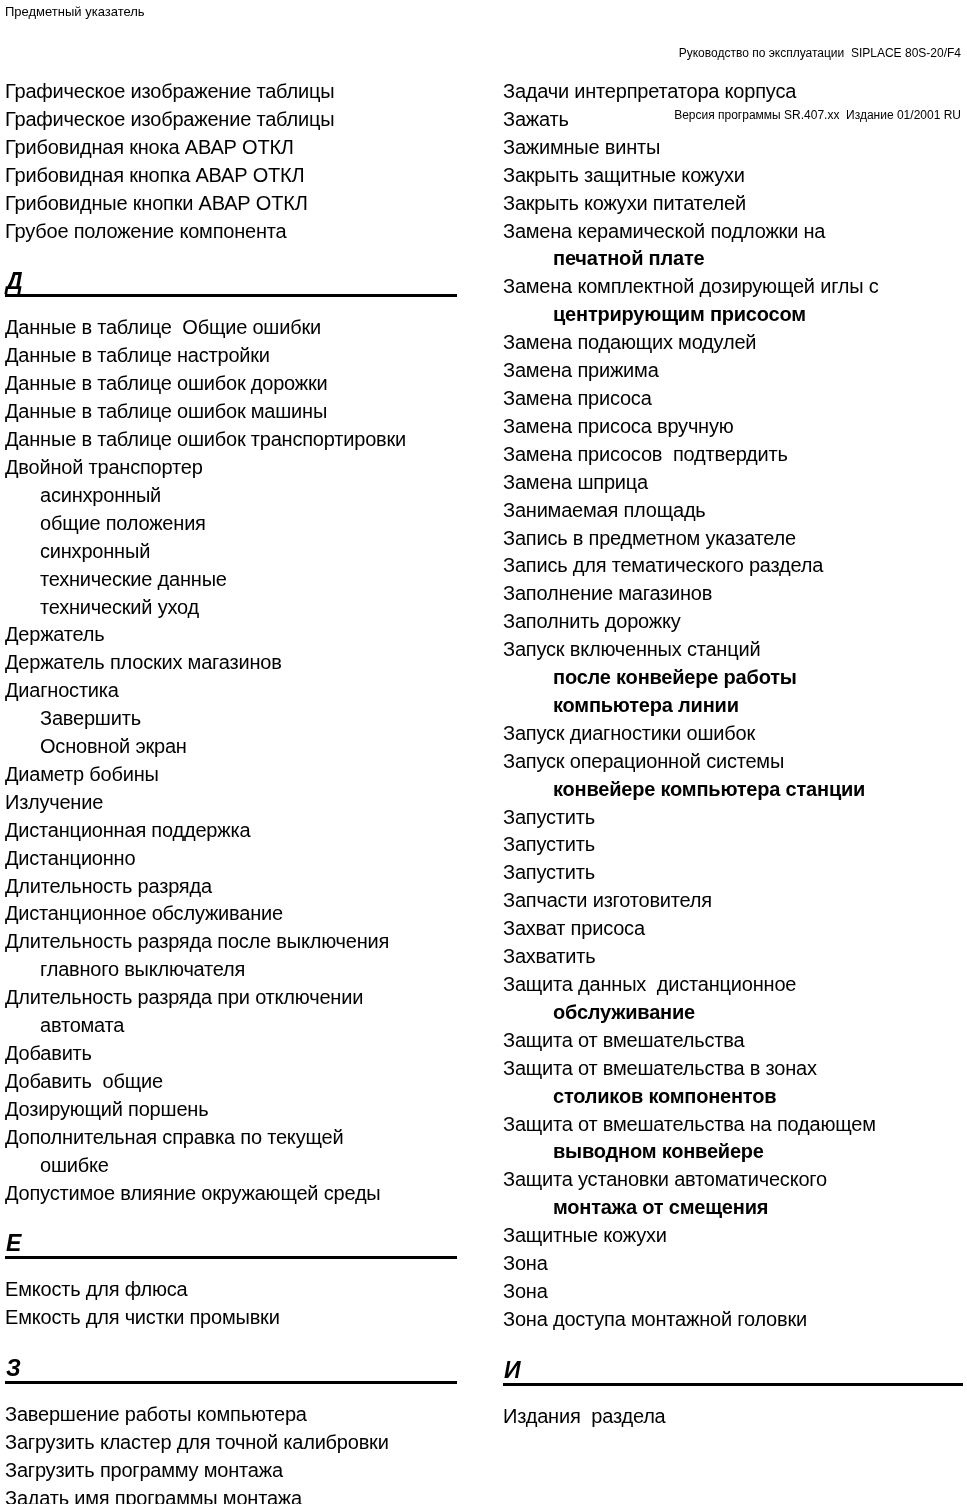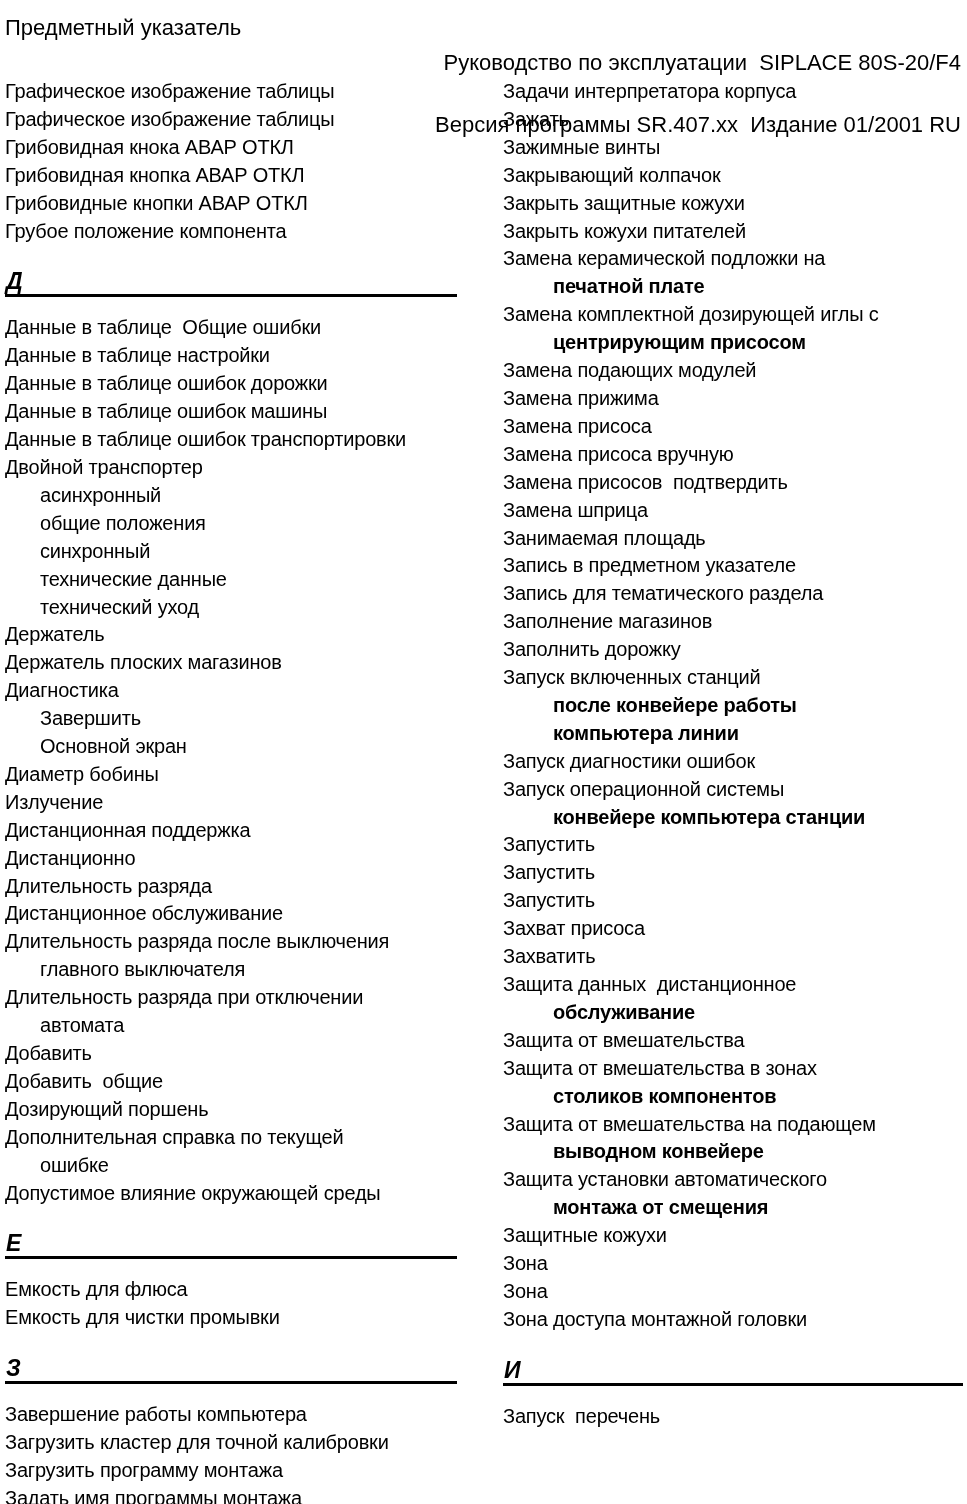--- a/index.html
+++ b/index.html
@@ -11,31 +11,31 @@
     position: relative;
     width: 967px;
     height: 1504px;
     font-family: "Liberation Sans", sans-serif;
     color: #000000;
     overflow: hidden;
   }
   .hdr-left {
     position: absolute;
     left: 5px;
-    top: 18px;
-    font-size: 22px;
+    top: 2px;
+    font-size: 13px;
     line-height: 20px;
     white-space: pre-wrap;
   }
   .hdr-right {
     position: absolute;
     right: 6px;
-    top: 12px;
+    top: 2px;
     text-align: right;
-    font-size: 22px;
+    font-size: 12px;
     line-height: 20.5px;
     white-space: pre-wrap;
   }
   .col {
     position: absolute;
     top: 78px;
   }
   .col-left  { left: 5px;   width: 452px; }
   .col-right { left: 503px; width: 460px; }
   .entry {
@@ -117,21 +117,20 @@
     <div class="entry">Завершение работы компьютера</div>
     <div class="entry">Загрузить кластер для точной калибровки</div>
     <div class="entry">Загрузить программу монтажа</div>
     <div class="entry">Задать имя программы монтажа</div>
   </div>
 
 <div class="col col-right">
     <div class="entry">Задачи интерпретатора корпуса</div>
     <div class="entry">Зажать</div>
     <div class="entry">Зажимные винты</div>
-    <div class="entry">Закрывающий колпачок</div>
     <div class="entry">Закрыть защитные кожухи</div>
     <div class="entry">Закрыть кожухи питателей</div>
     <div class="entry">Замена керамической подложки на</div>
     <div class="entry sub">печатной плате</div>
     <div class="entry">Замена комплектной дозирующей иглы с</div>
     <div class="entry sub">центрирующим присосом</div>
     <div class="entry">Замена подающих модулей</div>
     <div class="entry">Замена прижима</div>
     <div class="entry">Замена присоса</div>
     <div class="entry">Замена присоса вручную</div>
@@ -144,30 +143,31 @@
     <div class="entry">Заполнить дорожку</div>
     <div class="entry">Запуск включенных станций</div>
     <div class="entry sub">после конвейере работы</div>
     <div class="entry sub">компьютера линии</div>
     <div class="entry">Запуск диагностики ошибок</div>
     <div class="entry">Запуск операционной системы</div>
     <div class="entry sub">конвейере компьютера станции</div>
     <div class="entry">Запустить</div>
     <div class="entry">Запустить</div>
     <div class="entry">Запустить</div>
+    <div class="entry">Запчасти изготовителя</div>
     <div class="entry">Захват присоса</div>
     <div class="entry">Захватить</div>
     <div class="entry">Защита данных  дистанционное</div>
     <div class="entry sub">обслуживание</div>
     <div class="entry">Защита от вмешательства</div>
     <div class="entry">Защита от вмешательства в зонах</div>
     <div class="entry sub">столиков компонентов</div>
     <div class="entry">Защита от вмешательства на подающем</div>
     <div class="entry sub">выводном конвейере</div>
     <div class="entry">Защита установки автоматического</div>
     <div class="entry sub">монтажа от смещения</div>
     <div class="entry">Защитные кожухи</div>
     <div class="entry">Зона</div>
     <div class="entry">Зона</div>
     <div class="entry">Зона доступа монтажной головки</div>
     <div class="section"><span class="letter">И</span></div>
-    <div class="entry">Запуск  перечень</div>
+    <div class="entry">Издания  раздела</div>
   </div>
 
 </body></html>

